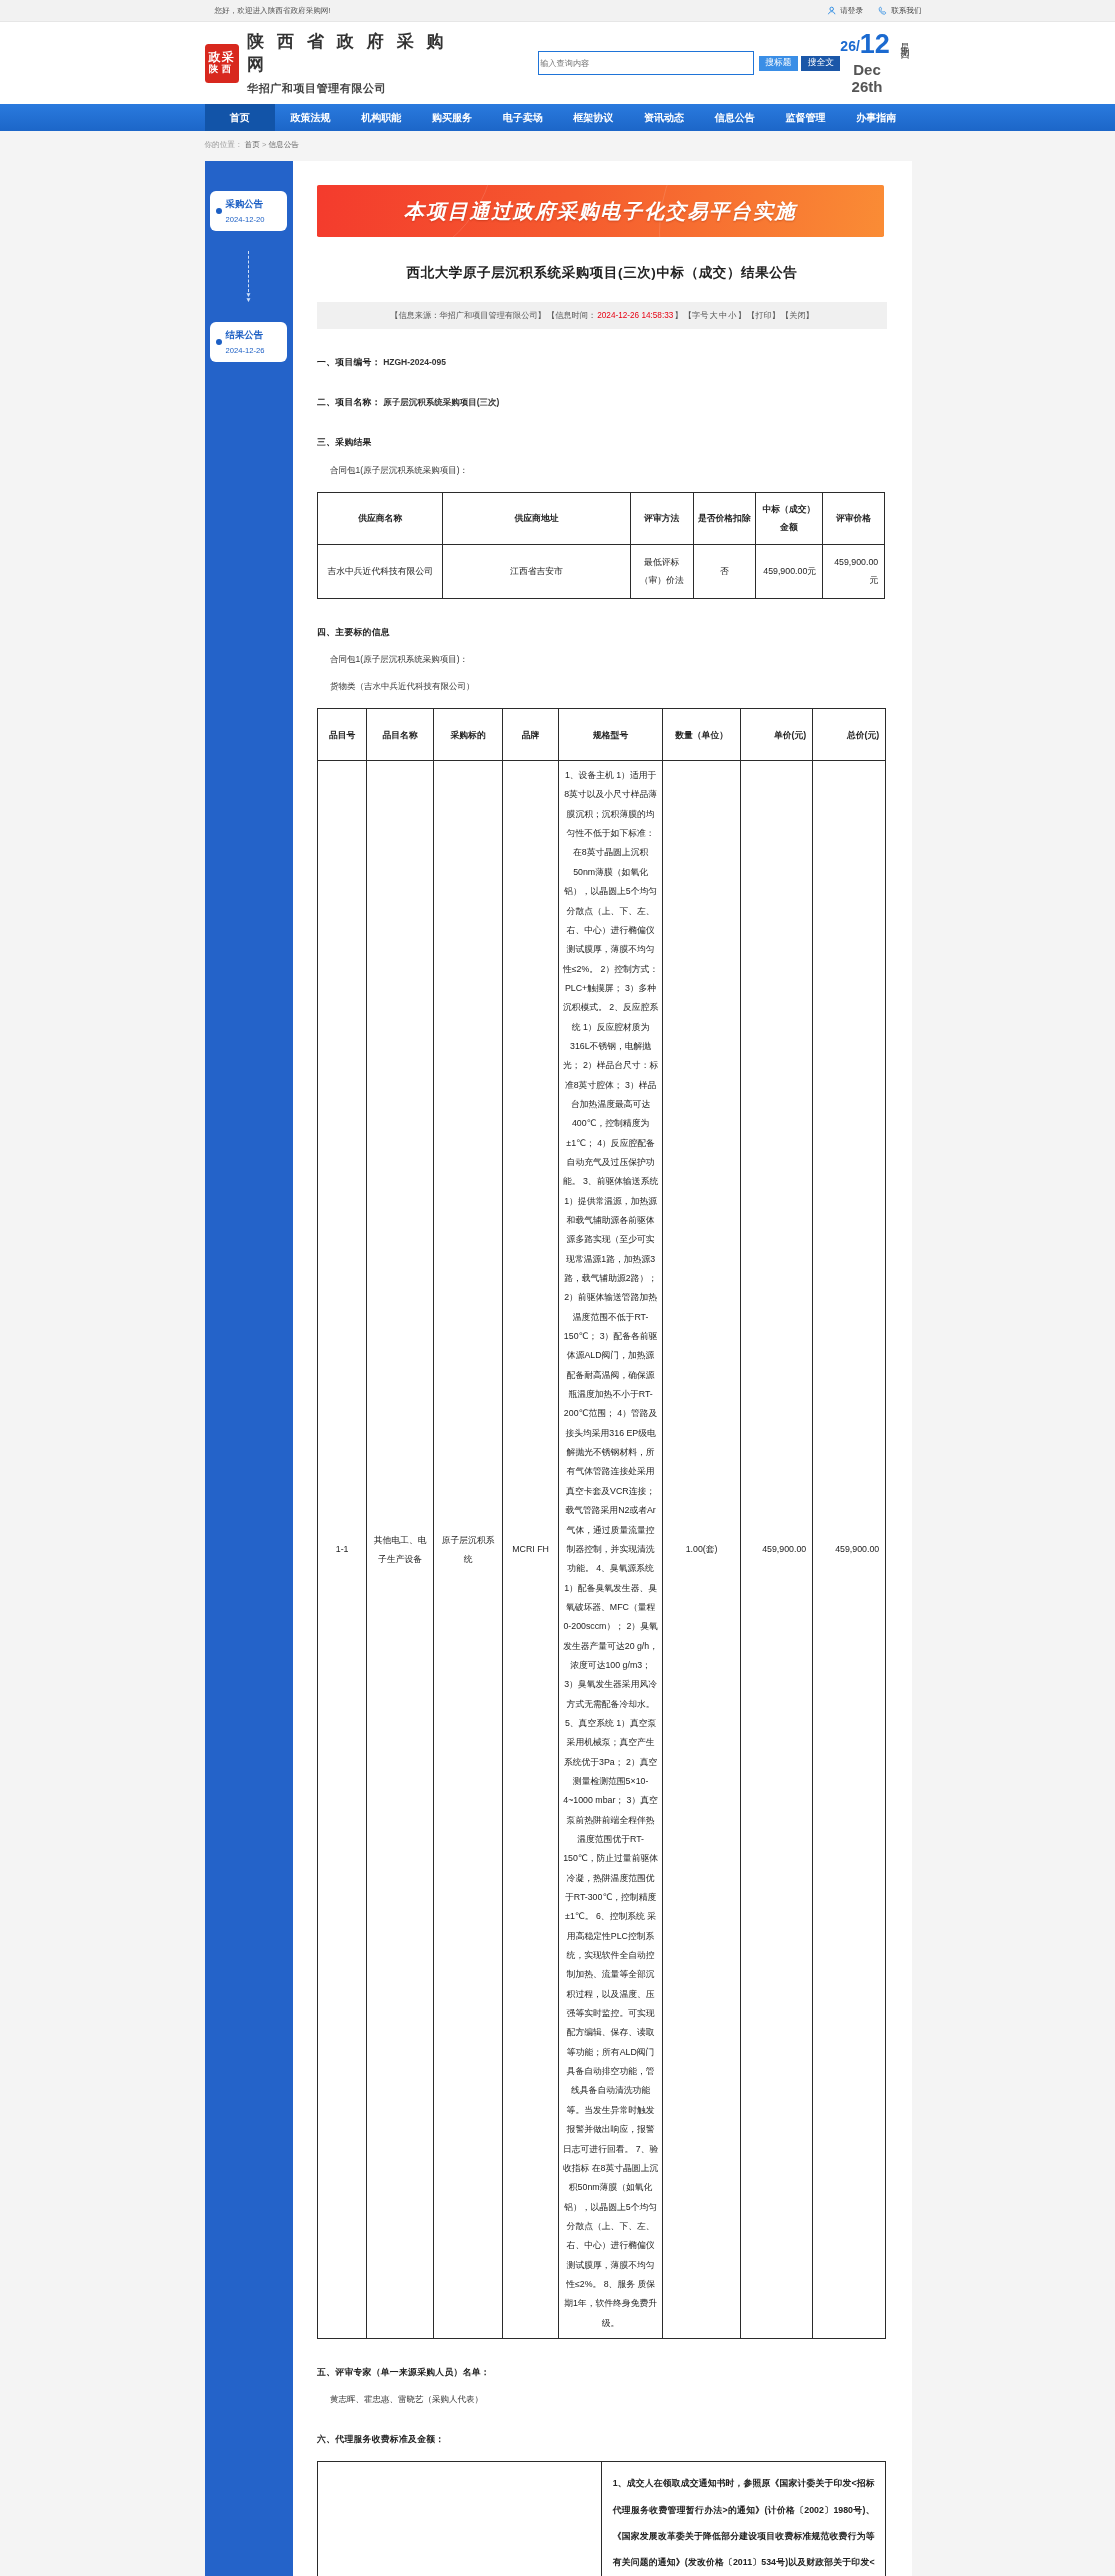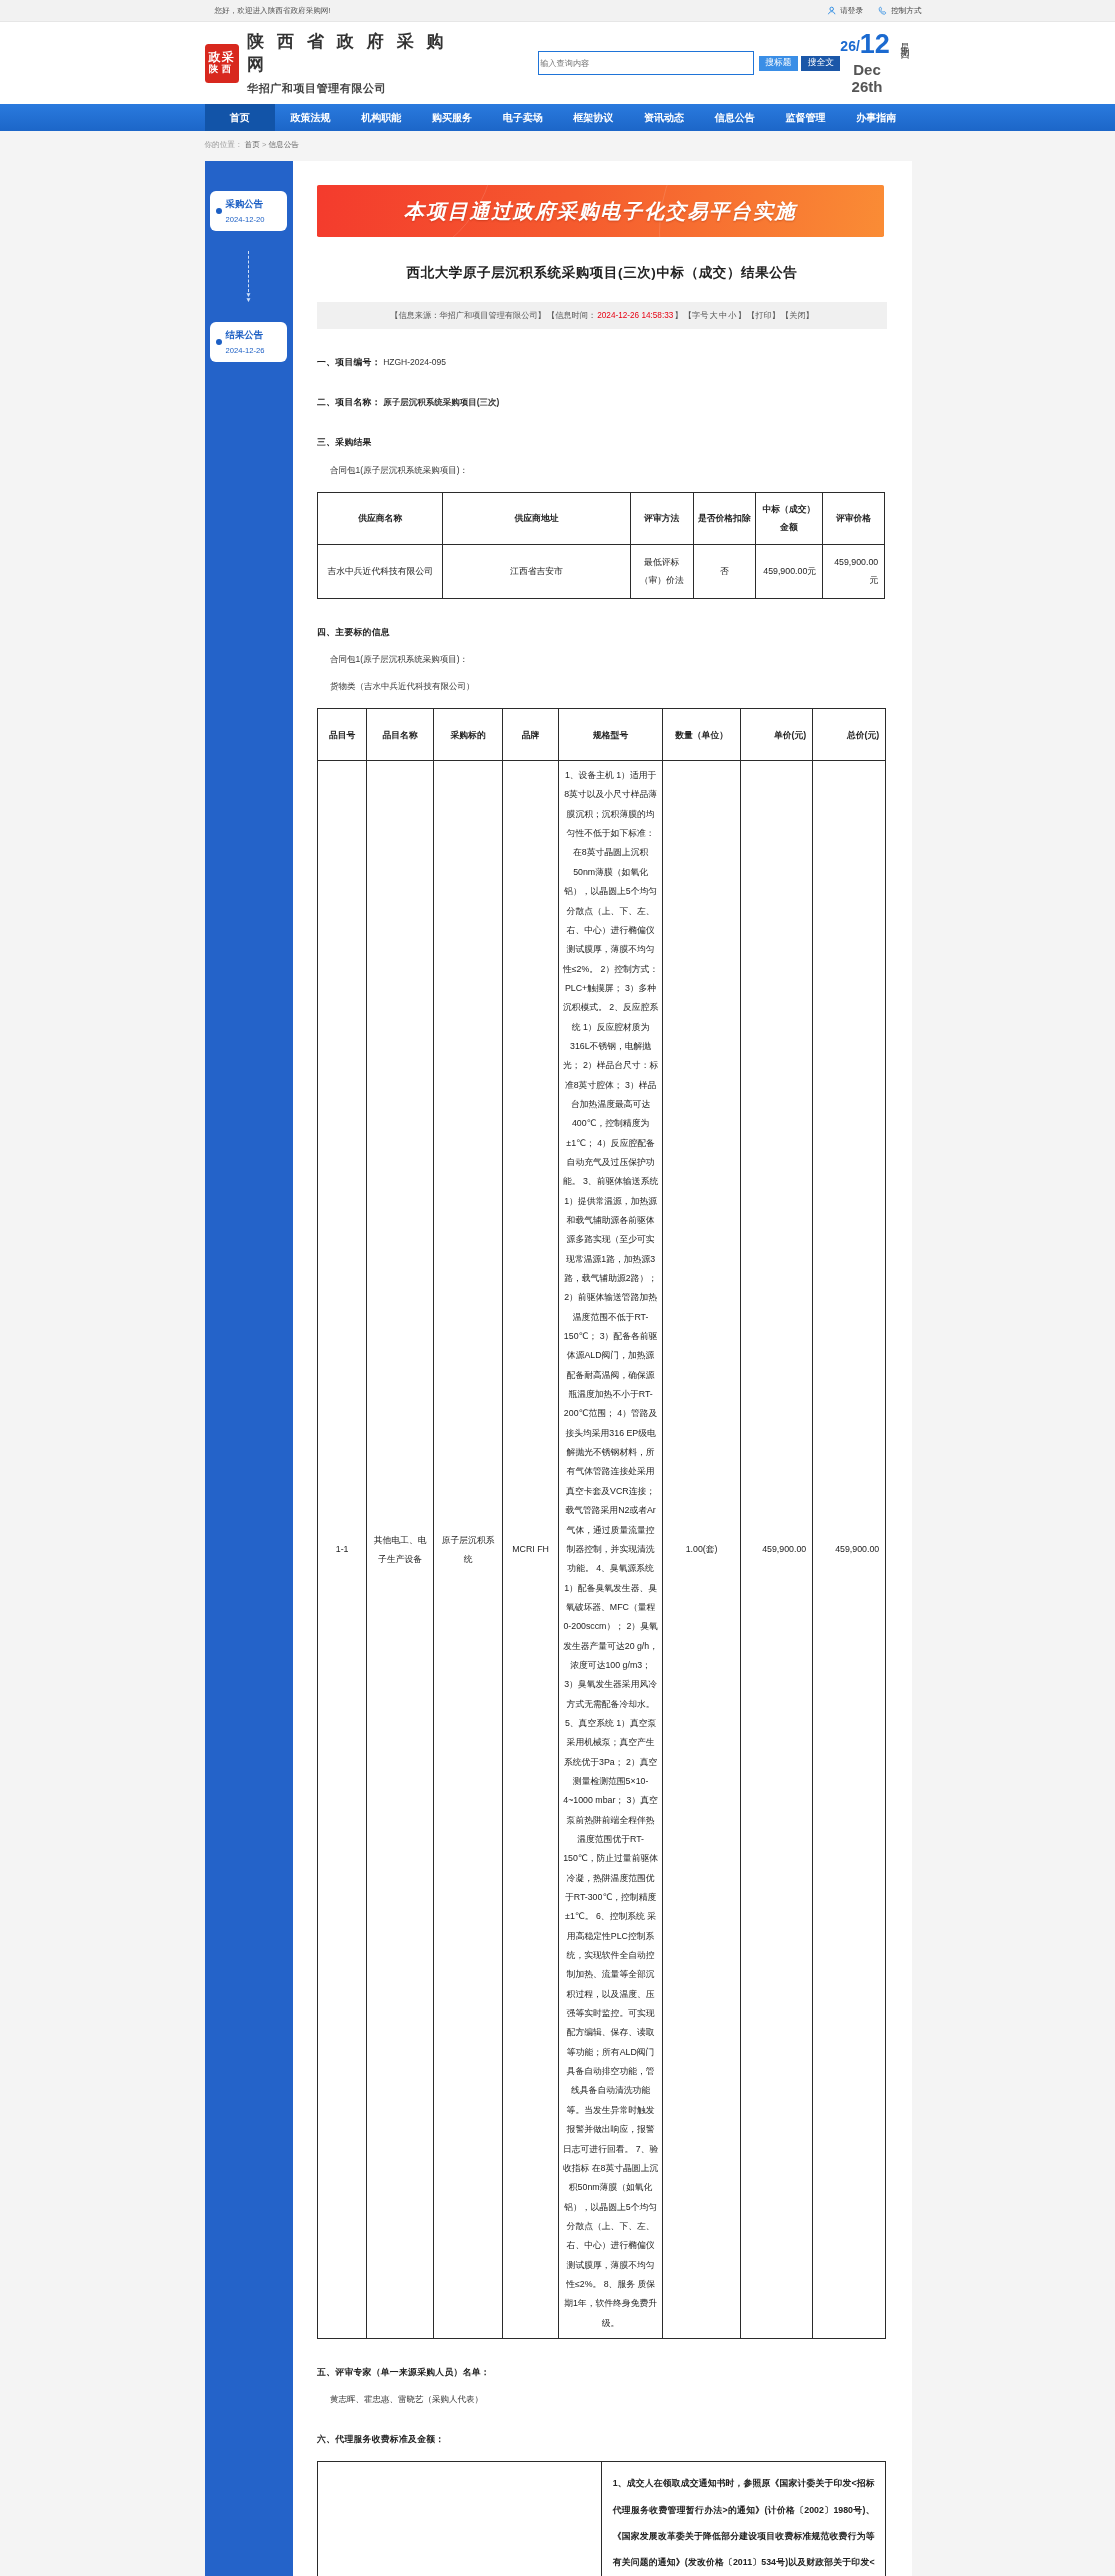--- a/index.html
+++ b/index.html
@@ -98,21 +98,21 @@
         <svg width="9.4" height="9.4" viewBox="0 0 16 16">
             <circle cx="8" cy="5" r="3" fill="none" stroke="#2a8ae2" stroke-width="1.6"></circle>
             <path d="M2.5 14c.8-3 3-4.4 5.5-4.4S12.7 11 13.5 14" fill="none" stroke="#2a8ae2" stroke-width="1.6"></path>
           </svg>
         <span>请登录</span>
       </span>
       <span class="toplink">
         <svg width="9.4" height="9.4" viewBox="0 0 16 16">
             <path d="M4 2c1 0 2 2 2 3 0 .8-1 1.3-1 2s2.4 3.6 3.2 3.6 1.2-1 2-1 3 1.2 3 2.2-1.4 2.2-2.6 2.2C7 14 2 9 2 5.4 2 3.8 3 2 4 2z" fill="none" stroke="#2a8ae2" stroke-width="1.4"></path>
           </svg>
-        <span>控制方式</span>
+        <span>联系我们</span>
       </span>
     </span>
   </div>
 </div>
 
 <div class="header">
   <div class="w">
     <div class="logo">
       <div class="seal">
         <span class="s1">政采</span>
@@ -201,21 +201,21 @@
         <span class="clickable">大</span>
         <span class="clickable"> 中</span>
         <span class="clickable"> 小</span>
         <span>】</span>
         <span class="clickable">【打印】</span>
         <span class="clickable">【关闭】</span>
       </div>
 
       <div class="content">
         <h3 class="sec" style="display:inline-block;">一、项目编号：</h3>
-        <span style="font-weight:normal;">HZGH-2024-095</span>
+        <span style="font-weight:bold;">HZGH-2024-095</span>
 
         <div><h3 class="sec" style="display:inline-block;">二、项目名称：</h3>
         <span style="font-weight:bold;">原子层沉积系统采购项目(三次)</span></div>
 
         <h3 class="sec">三、采购结果</h3>
         <div class="indent1">合同包1(原子层沉积系统采购项目)：</div>
 
         <table class="t">
           <colgroup>
               <col style="width:125px">

